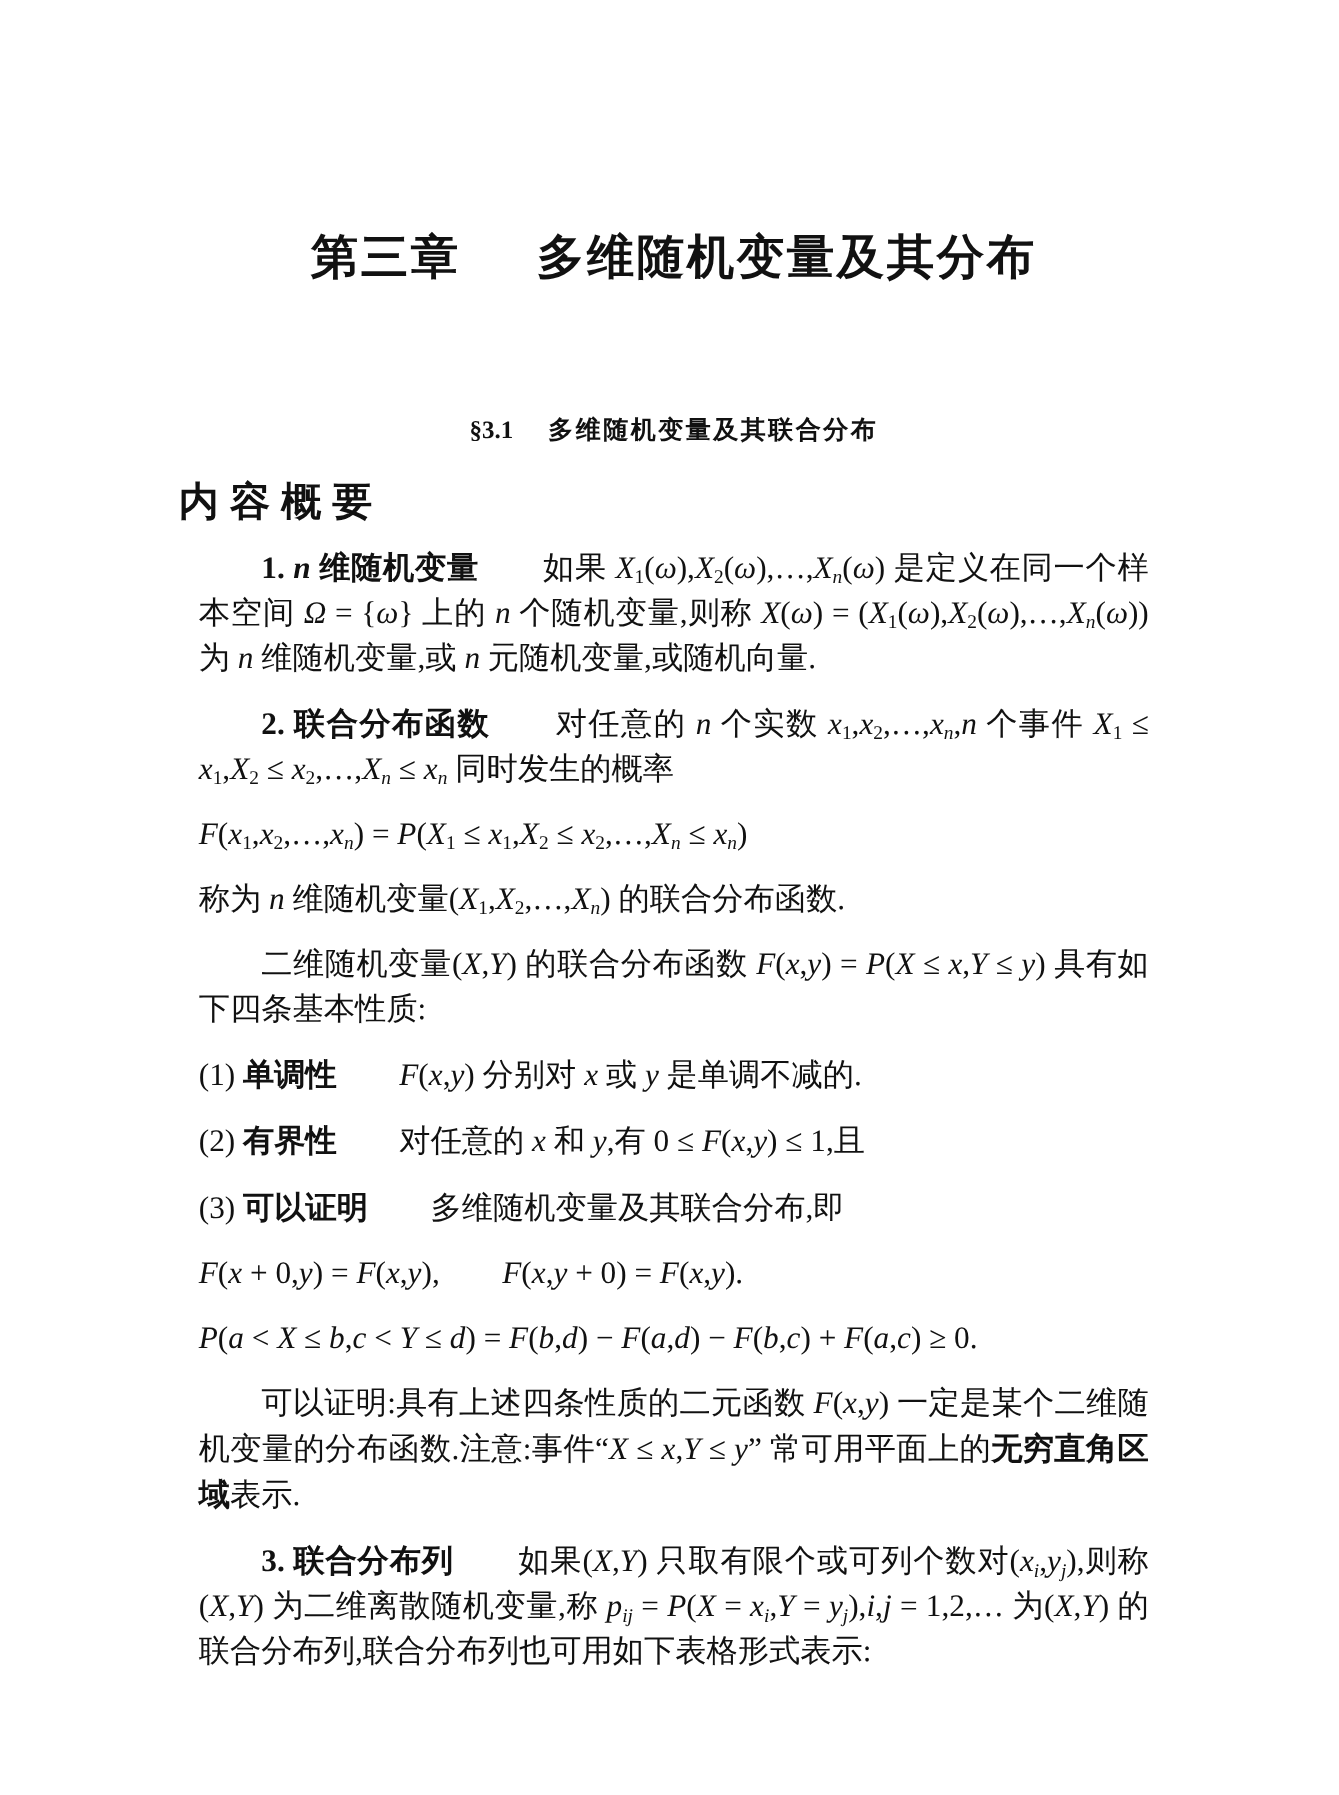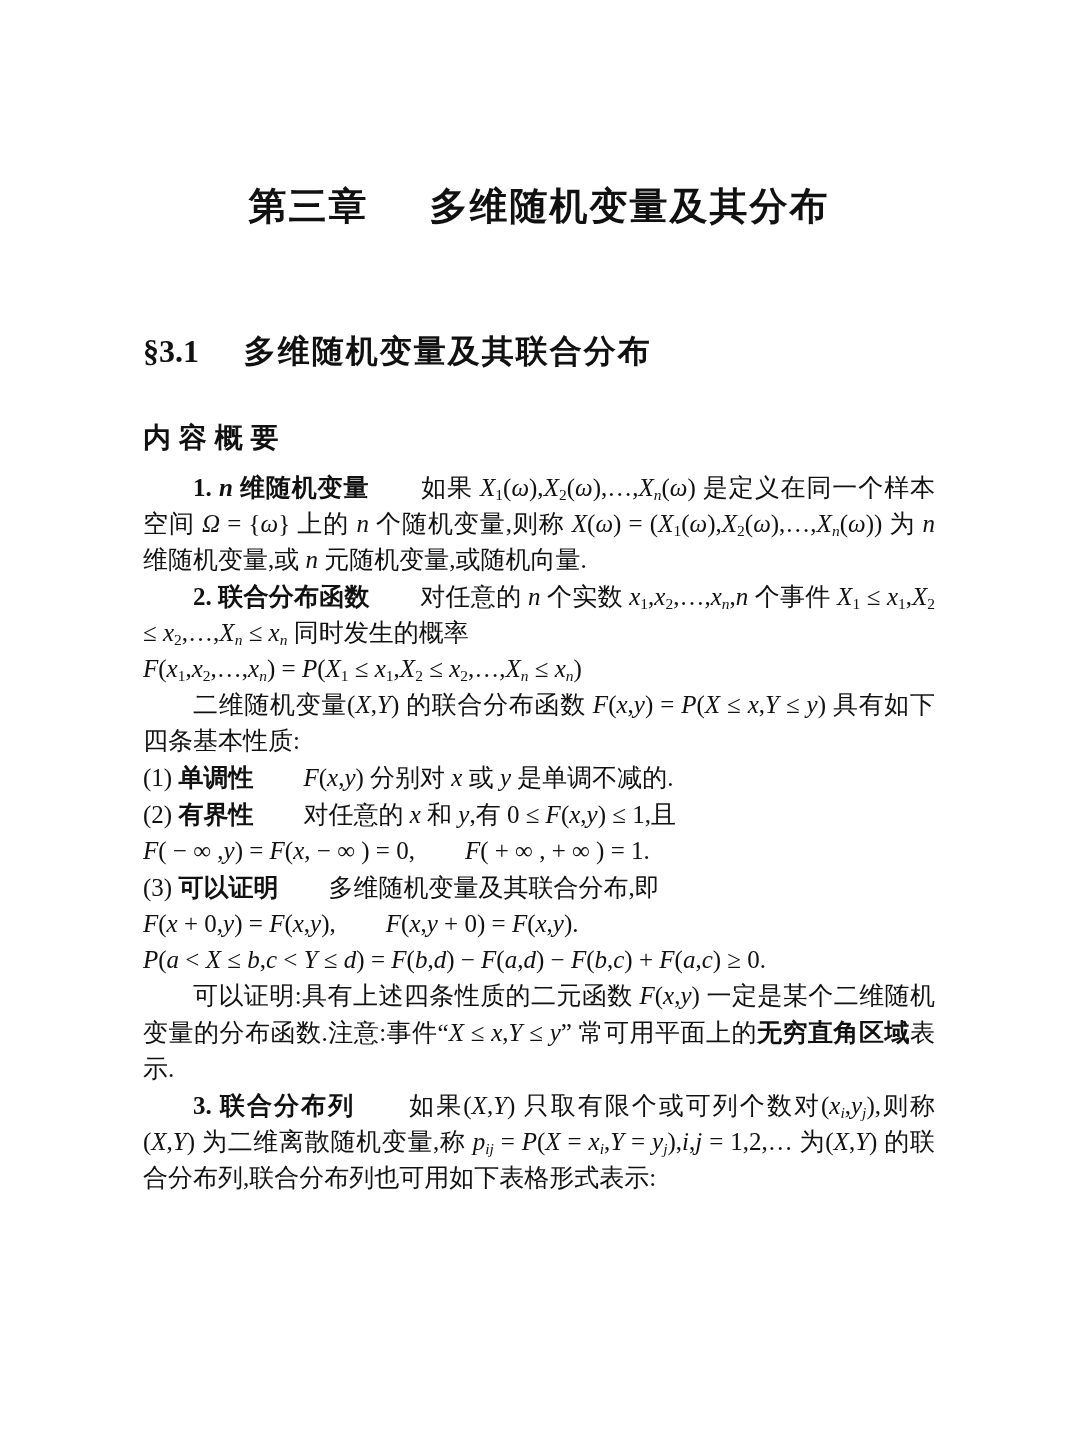--- a/index.html
+++ b/index.html
@@ -25,50 +25,50 @@
     font-family: "Liberation Sans", sans-serif;
     line-height: 1.15;
     letter-spacing: 2px;
     white-space: nowrap;
   }
   .chapter-heading .chapter-label {
     margin-right: 1.6em;
   }
   .section-heading {
     margin-top: 104px;
-    text-align: left;
-    font-size: 32px;
+    text-align: center;
+    font-size: 20px;
     font-weight: bold;
     line-height: 1.15;
     white-space: nowrap;
   }
   .section-heading .section-label {
     font-family: "Liberation Serif", serif;
     margin-right: 1.4em;
   }
   .section-heading .section-title {
     font-family: "Liberation Sans", sans-serif;
     letter-spacing: 2px;
   }
   .summary-heading {
-    margin-top: 52px;
-    font-size: 28px;
+    margin-top: 26px;
+    font-size: 32px;
     font-weight: bold;
     font-family: Liberation Sans, sans-serif;
     letter-spacing: 0.28em;
     line-height: 1.2;
   }
   .body-text {
     margin-top: 14px;
     font-size: 25px;
     line-height: 36px;
     text-align: justify;
   }
   .body-text p {
-    margin: 0;
+    margin: 16px;
     padding: 0;
   }
   .para { text-indent: 2em; }
   .para-flush { text-indent: 0; }
   .list-line { padding-left: 1.05em; text-indent: 0; }
   .formula { text-indent: 0; }
 
   
   .seg-r { }
   .seg-b {
@@ -97,24 +97,24 @@
   <div class="section-heading">
     <span class="section-label">§3.1</span><span class="section-title">多维随机变量及其联合分布</span>
   </div>
 
   <div class="summary-heading">内容概要</div>
 
   <div class="body-text">
     <p class="para"><span class="seg-bs">1.</span><span class="seg-r"> </span><span class="seg-bi">n</span><span class="seg-r"> </span><span class="seg-b">维随机变量</span><span class="seg-r">　　如果 </span><span class="seg-i">X</span><span class="seg-rs">1</span><span class="seg-r">(</span><span class="seg-i">ω</span><span class="seg-r">),</span><span class="seg-i">X</span><span class="seg-rs">2</span><span class="seg-r">(</span><span class="seg-i">ω</span><span class="seg-r">),…,</span><span class="seg-i">X</span><span class="seg-is">n</span><span class="seg-r">(</span><span class="seg-i">ω</span><span class="seg-r">) 是定义在同一个样本空间 </span><span class="seg-i">Ω</span><span class="seg-r"> = {</span><span class="seg-i">ω</span><span class="seg-r">} 上的 </span><span class="seg-i">n</span><span class="seg-r"> 个随机变量,则称 </span><span class="seg-i">X</span><span class="seg-r">(</span><span class="seg-i">ω</span><span class="seg-r">) = (</span><span class="seg-i">X</span><span class="seg-rs">1</span><span class="seg-r">(</span><span class="seg-i">ω</span><span class="seg-r">),</span><span class="seg-i">X</span><span class="seg-rs">2</span><span class="seg-r">(</span><span class="seg-i">ω</span><span class="seg-r">),…,</span><span class="seg-i">X</span><span class="seg-is">n</span><span class="seg-r">(</span><span class="seg-i">ω</span><span class="seg-r">)) 为 </span><span class="seg-i">n</span><span class="seg-r"> 维随机变量,或 </span><span class="seg-i">n</span><span class="seg-r"> 元随机变量,或随机向量.</span></p>
     <p class="para"><span class="seg-bs">2.</span><span class="seg-r"> </span><span class="seg-b">联合分布函数</span><span class="seg-r">　　对任意的 </span><span class="seg-i">n</span><span class="seg-r"> 个实数 </span><span class="seg-i">x</span><span class="seg-rs">1</span><span class="seg-r">,</span><span class="seg-i">x</span><span class="seg-rs">2</span><span class="seg-r">,…,</span><span class="seg-i">x</span><span class="seg-is">n</span><span class="seg-r">,</span><span class="seg-i">n</span><span class="seg-r"> 个事件 </span><span class="seg-i">X</span><span class="seg-rs">1</span><span class="seg-r"> ≤ </span><span class="seg-i">x</span><span class="seg-rs">1</span><span class="seg-r">,</span><span class="seg-i">X</span><span class="seg-rs">2</span><span class="seg-r"> ≤ </span><span class="seg-i">x</span><span class="seg-rs">2</span><span class="seg-r">,…,</span><span class="seg-i">X</span><span class="seg-is">n</span><span class="seg-r"> ≤ </span><span class="seg-i">x</span><span class="seg-is">n</span><span class="seg-r"> 同时发生的概率</span></p>
     <p class="formula"><span class="seg-i">F</span><span class="seg-r">(</span><span class="seg-i">x</span><span class="seg-rs">1</span><span class="seg-r">,</span><span class="seg-i">x</span><span class="seg-rs">2</span><span class="seg-r">,…,</span><span class="seg-i">x</span><span class="seg-is">n</span><span class="seg-r">) = </span><span class="seg-i">P</span><span class="seg-r">(</span><span class="seg-i">X</span><span class="seg-rs">1</span><span class="seg-r"> ≤ </span><span class="seg-i">x</span><span class="seg-rs">1</span><span class="seg-r">,</span><span class="seg-i">X</span><span class="seg-rs">2</span><span class="seg-r"> ≤ </span><span class="seg-i">x</span><span class="seg-rs">2</span><span class="seg-r">,…,</span><span class="seg-i">X</span><span class="seg-is">n</span><span class="seg-r"> ≤ </span><span class="seg-i">x</span><span class="seg-is">n</span><span class="seg-r">)</span></p>
+    <p class="para-flush"><span class="seg-r">称为 </span><span class="seg-i">n</span><span class="seg-r"> 维随机变量(</span><span class="seg-i">X</span><span class="seg-rs">1</span><span class="seg-r">,</span><span class="seg-i">X</span><span class="seg-rs">2</span><span class="seg-r">,…,</span><span class="seg-i">X</span><span class="seg-is">n</span><span class="seg-r">) 的联合分布函数.</span></p>
     <p class="para"><span class="seg-r">二维随机变量(</span><span class="seg-i">X</span><span class="seg-r">,</span><span class="seg-i">Y</span><span class="seg-r">) 的联合分布函数 </span><span class="seg-i">F</span><span class="seg-r">(</span><span class="seg-i">x</span><span class="seg-r">,</span><span class="seg-i">y</span><span class="seg-r">) = </span><span class="seg-i">P</span><span class="seg-r">(</span><span class="seg-i">X</span><span class="seg-r"> ≤ </span><span class="seg-i">x</span><span class="seg-r">,</span><span class="seg-i">Y</span><span class="seg-r"> ≤ </span><span class="seg-i">y</span><span class="seg-r">) 具有如下四条基本性质:</span></p>
     <p class="list-line"><span class="seg-r">(1) </span><span class="seg-b">单调性</span><span class="seg-r">　　</span><span class="seg-i">F</span><span class="seg-r">(</span><span class="seg-i">x</span><span class="seg-r">,</span><span class="seg-i">y</span><span class="seg-r">) 分别对 </span><span class="seg-i">x</span><span class="seg-r"> 或 </span><span class="seg-i">y</span><span class="seg-r"> 是单调不减的.</span></p>
     <p class="list-line"><span class="seg-r">(2) </span><span class="seg-b">有界性</span><span class="seg-r">　　对任意的 </span><span class="seg-i">x</span><span class="seg-r"> 和 </span><span class="seg-i">y</span><span class="seg-r">,有 0 ≤ </span><span class="seg-i">F</span><span class="seg-r">(</span><span class="seg-i">x</span><span class="seg-r">,</span><span class="seg-i">y</span><span class="seg-r">) ≤ 1,且</span></p>
-    <p class="formula"><span class="seg-i">F</span><span class="seg-r">( − ∞ ,</span><span class="seg-i">y</span><span class="seg-r">) = </span><span class="seg-i">F</span><span class="seg-r">(</span><span class="seg-i">x</span><span class="seg-r">, − ∞ ) = 0,　　</span><span class="seg-i">F</span><span class="seg-r">( + ∞ , + ∞ ) = 1.</span></p>
     <p class="list-line"><span class="seg-r">(3) </span><span class="seg-b">可以证明</span><span class="seg-r">　　多维随机变量及其联合分布,即</span></p>
     <p class="formula"><span class="seg-i">F</span><span class="seg-r">(</span><span class="seg-i">x</span><span class="seg-r"> + 0,</span><span class="seg-i">y</span><span class="seg-r">) = </span><span class="seg-i">F</span><span class="seg-r">(</span><span class="seg-i">x</span><span class="seg-r">,</span><span class="seg-i">y</span><span class="seg-r">),　　</span><span class="seg-i">F</span><span class="seg-r">(</span><span class="seg-i">x</span><span class="seg-r">,</span><span class="seg-i">y</span><span class="seg-r"> + 0) = </span><span class="seg-i">F</span><span class="seg-r">(</span><span class="seg-i">x</span><span class="seg-r">,</span><span class="seg-i">y</span><span class="seg-r">).</span></p>
     <p class="formula"><span class="seg-i">P</span><span class="seg-r">(</span><span class="seg-i">a</span><span class="seg-r"> &lt; </span><span class="seg-i">X</span><span class="seg-r"> ≤ </span><span class="seg-i">b</span><span class="seg-r">,</span><span class="seg-i">c</span><span class="seg-r"> &lt; </span><span class="seg-i">Y</span><span class="seg-r"> ≤ </span><span class="seg-i">d</span><span class="seg-r">) = </span><span class="seg-i">F</span><span class="seg-r">(</span><span class="seg-i">b</span><span class="seg-r">,</span><span class="seg-i">d</span><span class="seg-r">) − </span><span class="seg-i">F</span><span class="seg-r">(</span><span class="seg-i">a</span><span class="seg-r">,</span><span class="seg-i">d</span><span class="seg-r">) − </span><span class="seg-i">F</span><span class="seg-r">(</span><span class="seg-i">b</span><span class="seg-r">,</span><span class="seg-i">c</span><span class="seg-r">) + </span><span class="seg-i">F</span><span class="seg-r">(</span><span class="seg-i">a</span><span class="seg-r">,</span><span class="seg-i">c</span><span class="seg-r">) ≥ 0.</span></p>
     <p class="para"><span class="seg-r">可以证明:具有上述四条性质的二元函数 </span><span class="seg-i">F</span><span class="seg-r">(</span><span class="seg-i">x</span><span class="seg-r">,</span><span class="seg-i">y</span><span class="seg-r">) 一定是某个二维随机变量的分布函数.注意:事件“</span><span class="seg-i">X</span><span class="seg-r"> ≤ </span><span class="seg-i">x</span><span class="seg-r">,</span><span class="seg-i">Y</span><span class="seg-r"> ≤ </span><span class="seg-i">y</span><span class="seg-r">” 常可用平面上的</span><span class="seg-b">无穷直角区域</span><span class="seg-r">表示.</span></p>
     <p class="para"><span class="seg-bs">3.</span><span class="seg-r"> </span><span class="seg-b">联合分布列</span><span class="seg-r">　　如果(</span><span class="seg-i">X</span><span class="seg-r">,</span><span class="seg-i">Y</span><span class="seg-r">) 只取有限个或可列个数对(</span><span class="seg-i">x</span><span class="seg-is">i</span><span class="seg-r">,</span><span class="seg-i">y</span><span class="seg-is">j</span><span class="seg-r">),则称(</span><span class="seg-i">X</span><span class="seg-r">,</span><span class="seg-i">Y</span><span class="seg-r">) 为二维离散随机变量,称 </span><span class="seg-i">p</span><span class="seg-is">ij</span><span class="seg-r"> = </span><span class="seg-i">P</span><span class="seg-r">(</span><span class="seg-i">X</span><span class="seg-r"> = </span><span class="seg-i">x</span><span class="seg-is">i</span><span class="seg-r">,</span><span class="seg-i">Y</span><span class="seg-r"> = </span><span class="seg-i">y</span><span class="seg-is">j</span><span class="seg-r">),</span><span class="seg-i">i</span><span class="seg-r">,</span><span class="seg-i">j</span><span class="seg-r"> = 1,2,… 为(</span><span class="seg-i">X</span><span class="seg-r">,</span><span class="seg-i">Y</span><span class="seg-r">) 的联合分布列,联合分布列也可用如下表格形式表示:</span></p>
   </div>
 
 </div>
 
 </body></html>

